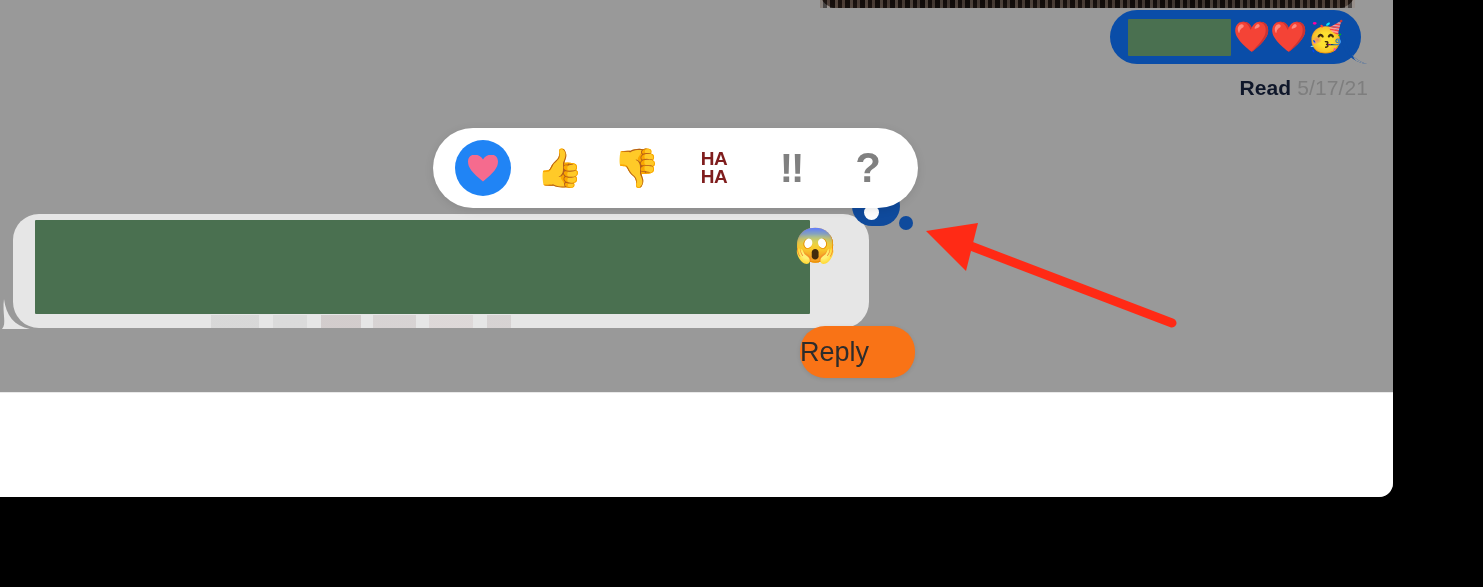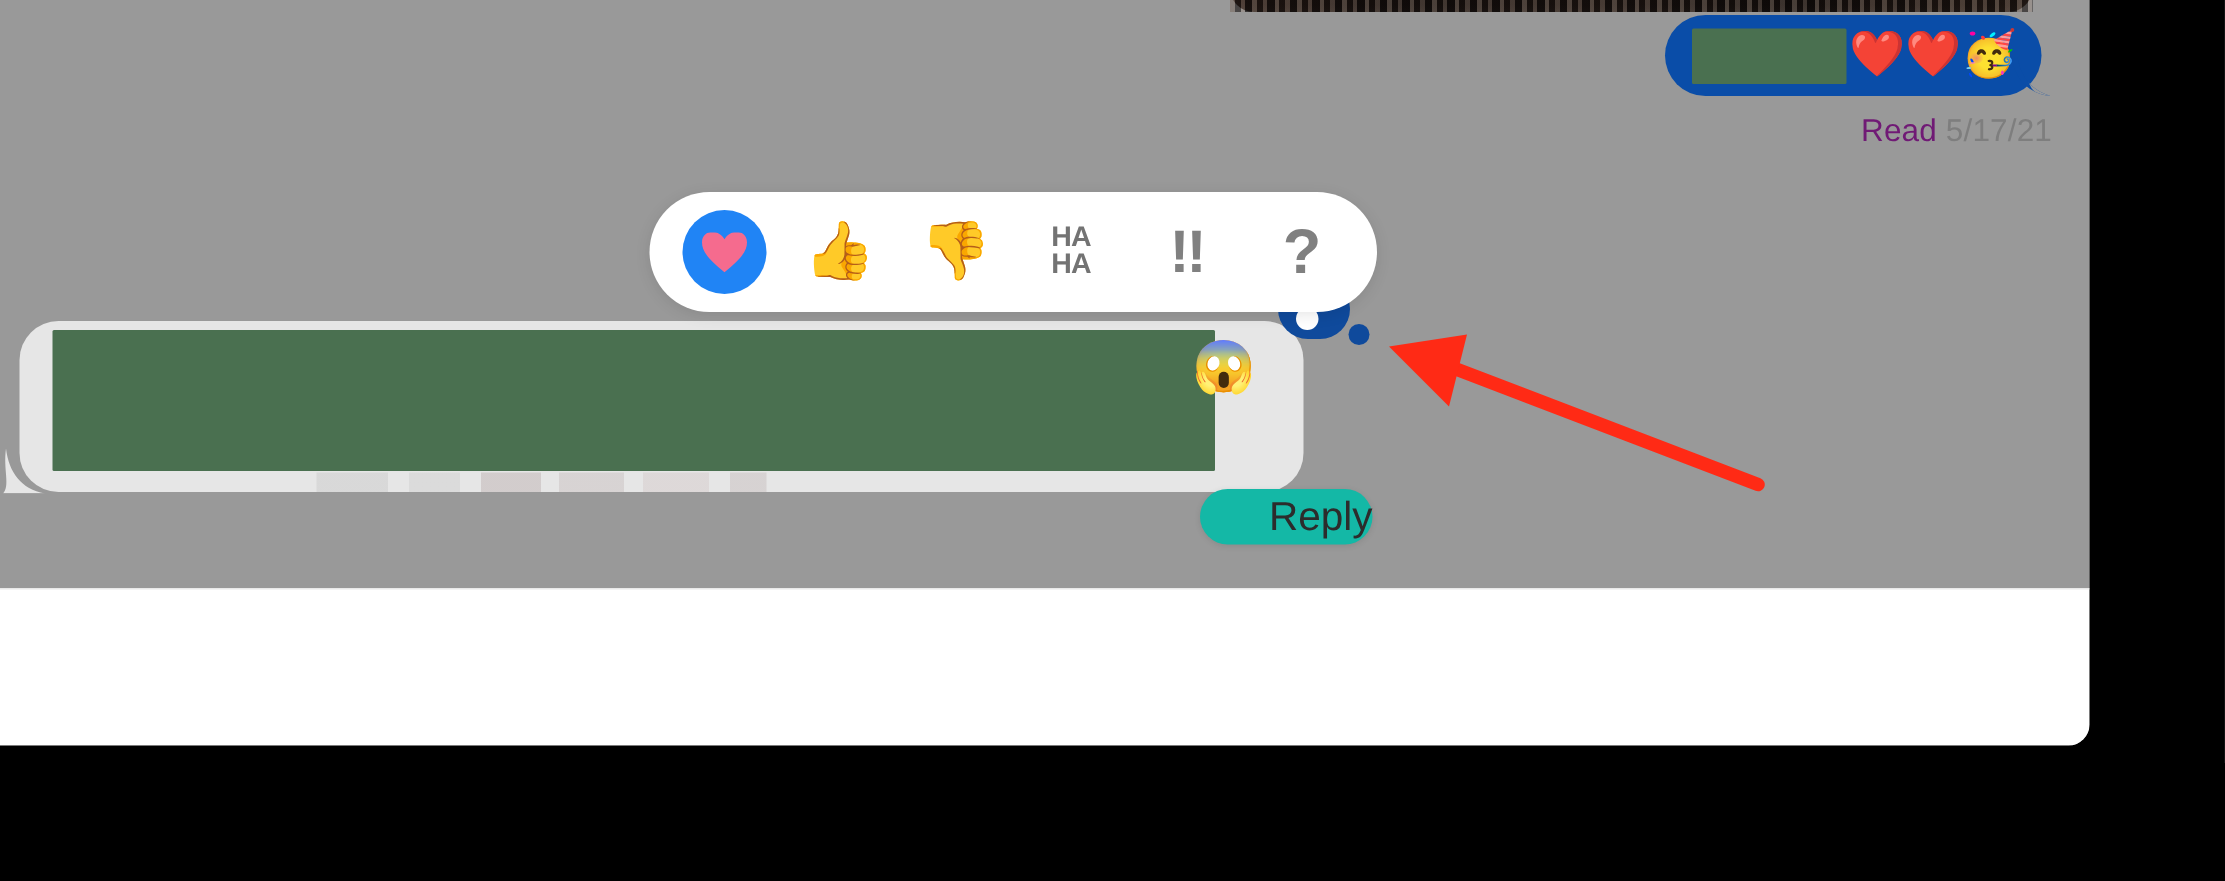--- a/index.html
+++ b/index.html
@@ -54,21 +54,21 @@
   .redact {
     background:#4a7050; display:inline-block; border-radius:1px;
   }
   .redact-out { width:103px; height:37px; }
   .emoji-run { font-size:30px; line-height:1; letter-spacing:0px; display:flex; align-items:center; }
 
   .read-receipt {
     position:absolute; right:25px; top:76px;
     font-size:21px; color:#7d7d7d; letter-spacing:.1px; white-space:nowrap;
   }
-  .read-receipt b { font-weight:normal; color:#701a75; }
+  .read-receipt b { font-weight:bold; color:#0f172a; }
   .read-receipt span { font-weight:normal; color:#7e7e7e;text-align:right; }
 
   
   .bubble-in {
     position:absolute; left:13px; top:214px; width:856px; height:114px;
     background:#e6e6e6; border-radius:26px;
   }
   .bubble-in .tail-in {
     position:absolute; left:-11px; bottom:-1px; width:28px; height:30px;
     background:#e6e6e6;
@@ -129,31 +129,31 @@
   }
   .r-selected { background:#2084f5; border-radius:50%; }
   .heart-shape {
     width:30px; height:27px; background:#f56b8e;
     clip-path:path("M15,27 C4,18 0,13 0,7 C0,2.4 3.4,0 7,0 C10.2,0 13.4,2.2 15,5 C16.6,2.2 19.8,0 23,0 C26.6,0 30,2.4 30,7 C30,13 26,18 15,27 Z");
   }
   .glyph { color:#808080; font-weight:bold; line-height:1; }
   .thumbs-up { font-size:38px; }
   .thumbs-down { font-size:38px; }
   .haha {
-    font-size:19px; font-weight:bold; color:#737373; text-align:left;
+    font-size:19px; font-weight:bold; color:#7f1d1d; text-align:left;
     line-height:.95; letter-spacing:-.5px;
   }
   .bangbang { font-size:40px; font-weight:bold; color:#808080; letter-spacing:-2px; }
   .qmark { font-size:42px; font-weight:bold; color:#808080; }
 
   
   .reply-pill {
-    position:absolute; left:800px; top:326px; width:115px; height:37px;
-    background:#14b8a6; border-radius:25px;
-    display:flex; align-items:center; justify-content:flex-end;
+    position:absolute; left:800px; top:326px; width:115px; height:52px;
+    background:#f97316; border-radius:25px;
+    display:flex; align-items:center; justify-content:flex-start;
     box-shadow:0 1px 4px rgba(0,0,0,.10);
   }
   .reply-pill span { font-size:27px; color:#2c2c2c; }
 
   
   .arrow-svg { position:absolute; left:900px; top:185px; width:290px; height:160px; }
 
   
   .compose {
     position:absolute; left:0; top:392px; width:1393px; height:105px;

